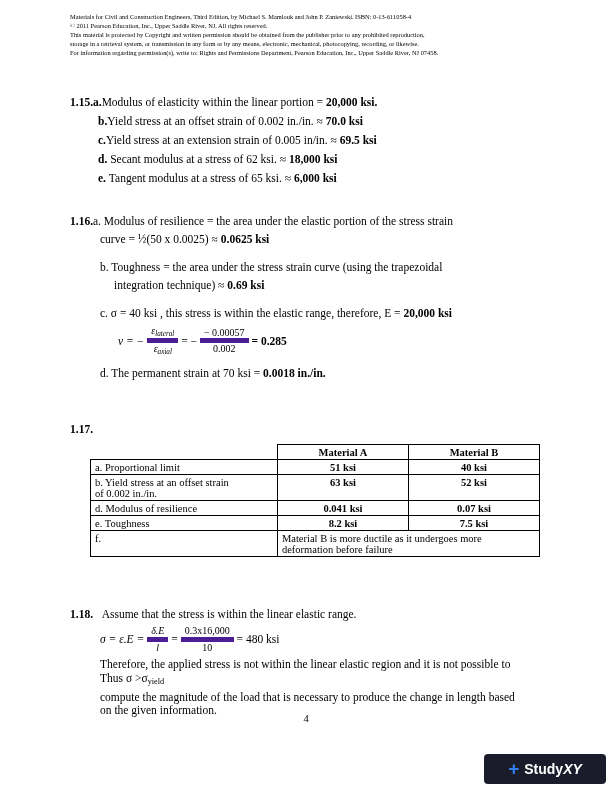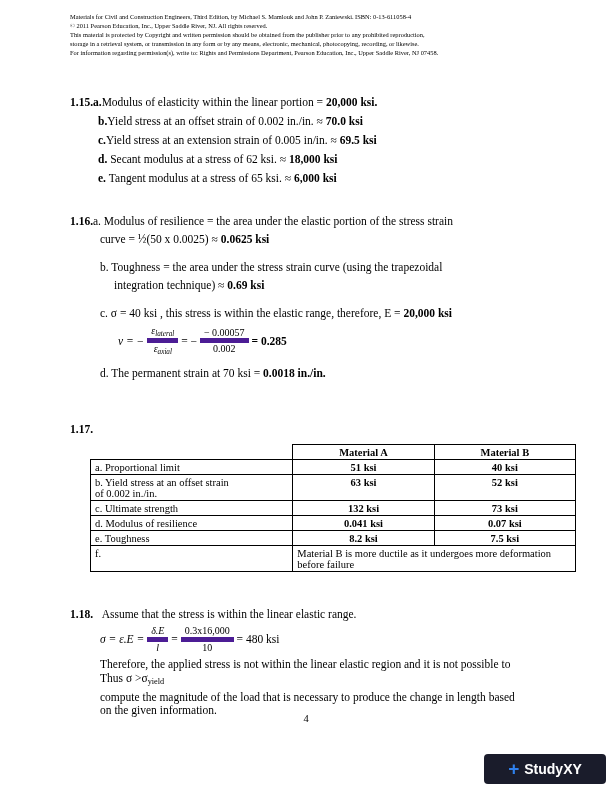--- a/index.html
+++ b/index.html
@@ -66,21 +66,21 @@
   }
   .frac .top { display: block; padding: 0 4px; border-bottom: 5px solid #4c1d95; }
   .frac .bot { display: block; padding: 0 4px; }
 
   
   #b117 { left: 70px; top: 398px; width: 480px; font-size: 11.5px; }
   table.mat {
     border-collapse: collapse;
     margin-top: 9px;
     margin-left: 20px;
-    width: 486px;
+    width: 450px;
     font-size: 10.5px;
     font-family: "Liberation Serif", serif;
   }
   table.mat td, table.mat th {
     border: 1px solid #000;
     padding: 1.5px 4px;
     vertical-align: top;
   }
   table.mat th { font-weight: bold; text-align: center; }
   table.mat td.lab { text-align: left; width: 190px; }
@@ -121,21 +121,21 @@
   }
   .badge .plus {
     color: #2f80ed;
     font-size: 19px;
     font-weight: bold;
     line-height: 1;
     position: relative;
     top: -1px;
   }
   .badge .logo-study { color: #ffffff; }
-  .badge .logo-xy { color: #ffffff; }
+  .badge .logo-xy { color: #ffffff; font-style: italic; }
 </style>
 </head>
 <body>
 
 <div class="page">
 
   <div class="copyright">
     <div>Materials for Civil and Construction Engineers, Third Edition, by Michael S. Mamlouk and John P. Zaniewski. ISBN: 0-13-611058-4</div>
     <div>© 2011 Pearson Education, Inc., Upper Saddle River, NJ. All rights reserved.</div>
     <div>This material is protected by Copyright and written permission should be obtained from the publisher prior to any prohibited reproduction,</div>
@@ -209,25 +209,20 @@
         <td class="val">51 ksi</td>
         <td class="val">40 ksi</td>
       </tr>
       <tr>
         <td class="lab" style="white-space:pre-line;">b. Yield stress at an offset strain
      of 0.002 in./in.</td>
         <td class="val">63 ksi</td>
         <td class="val">52 ksi</td>
       </tr>
       <tr>
-        <td class="lab">c. Ultimate strength</td>
-        <td class="val">132 ksi</td>
-        <td class="val">73 ksi</td>
-      </tr>
-      <tr>
         <td class="lab">d. Modulus of resilience</td>
         <td class="val">0.041 ksi</td>
         <td class="val">0.07 ksi</td>
       </tr>
       <tr>
         <td class="lab">e. Toughness</td>
         <td class="val">8.2 ksi</td>
         <td class="val">7.5 ksi</td>
       </tr>
       <tr>

